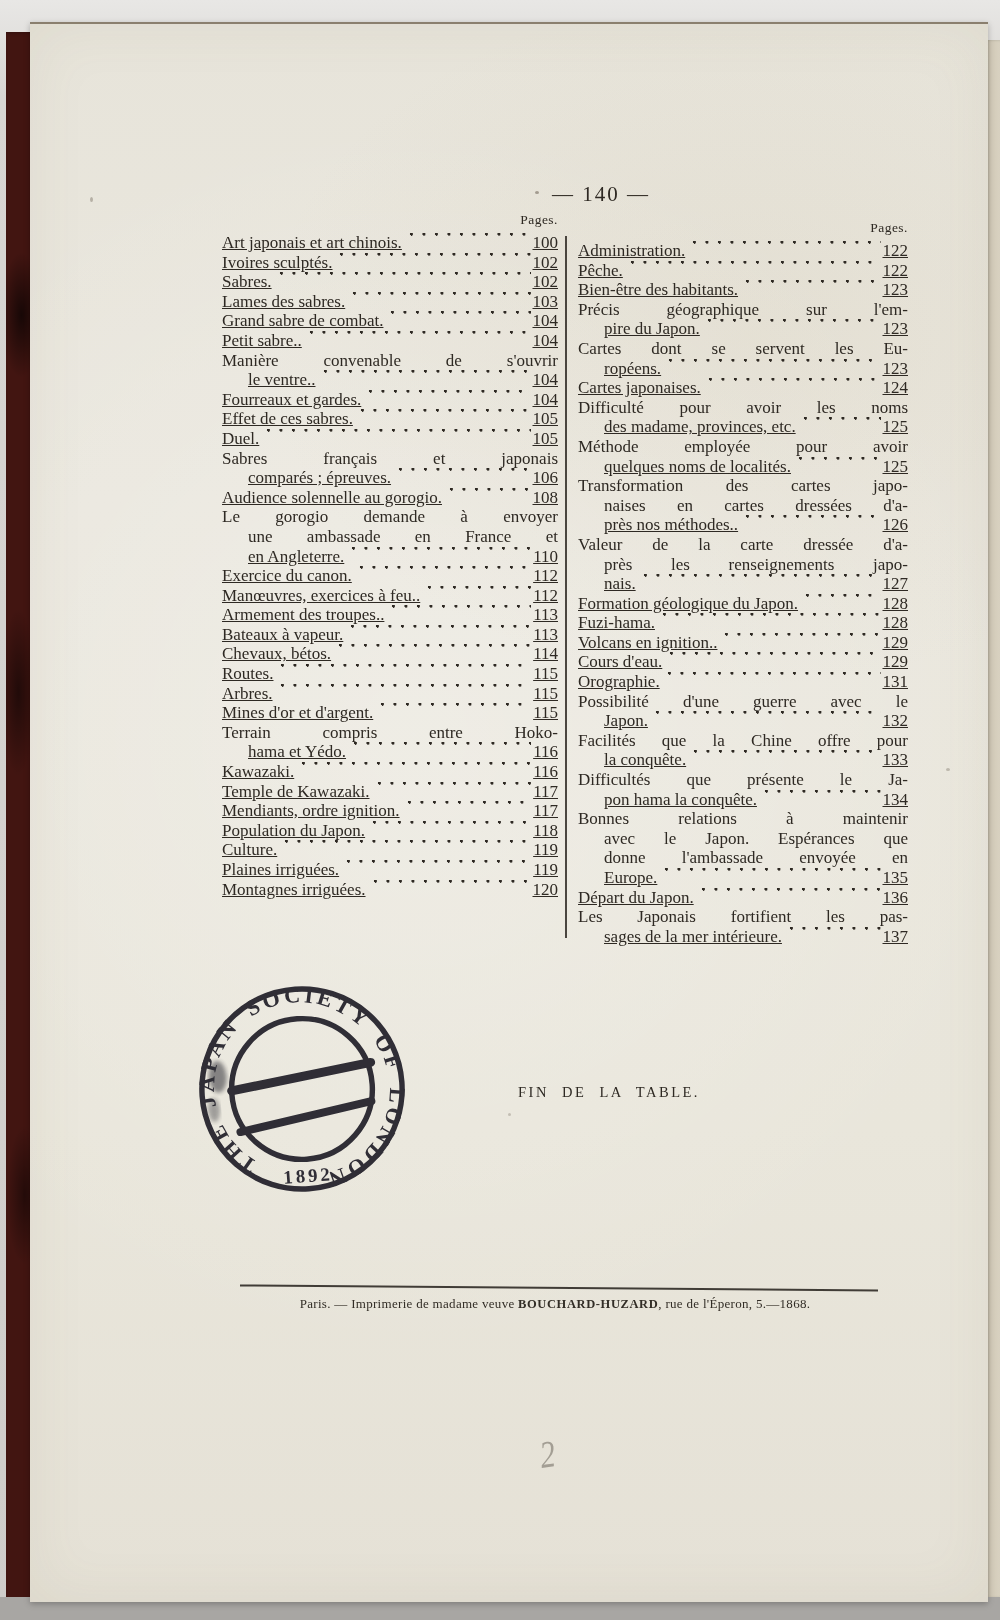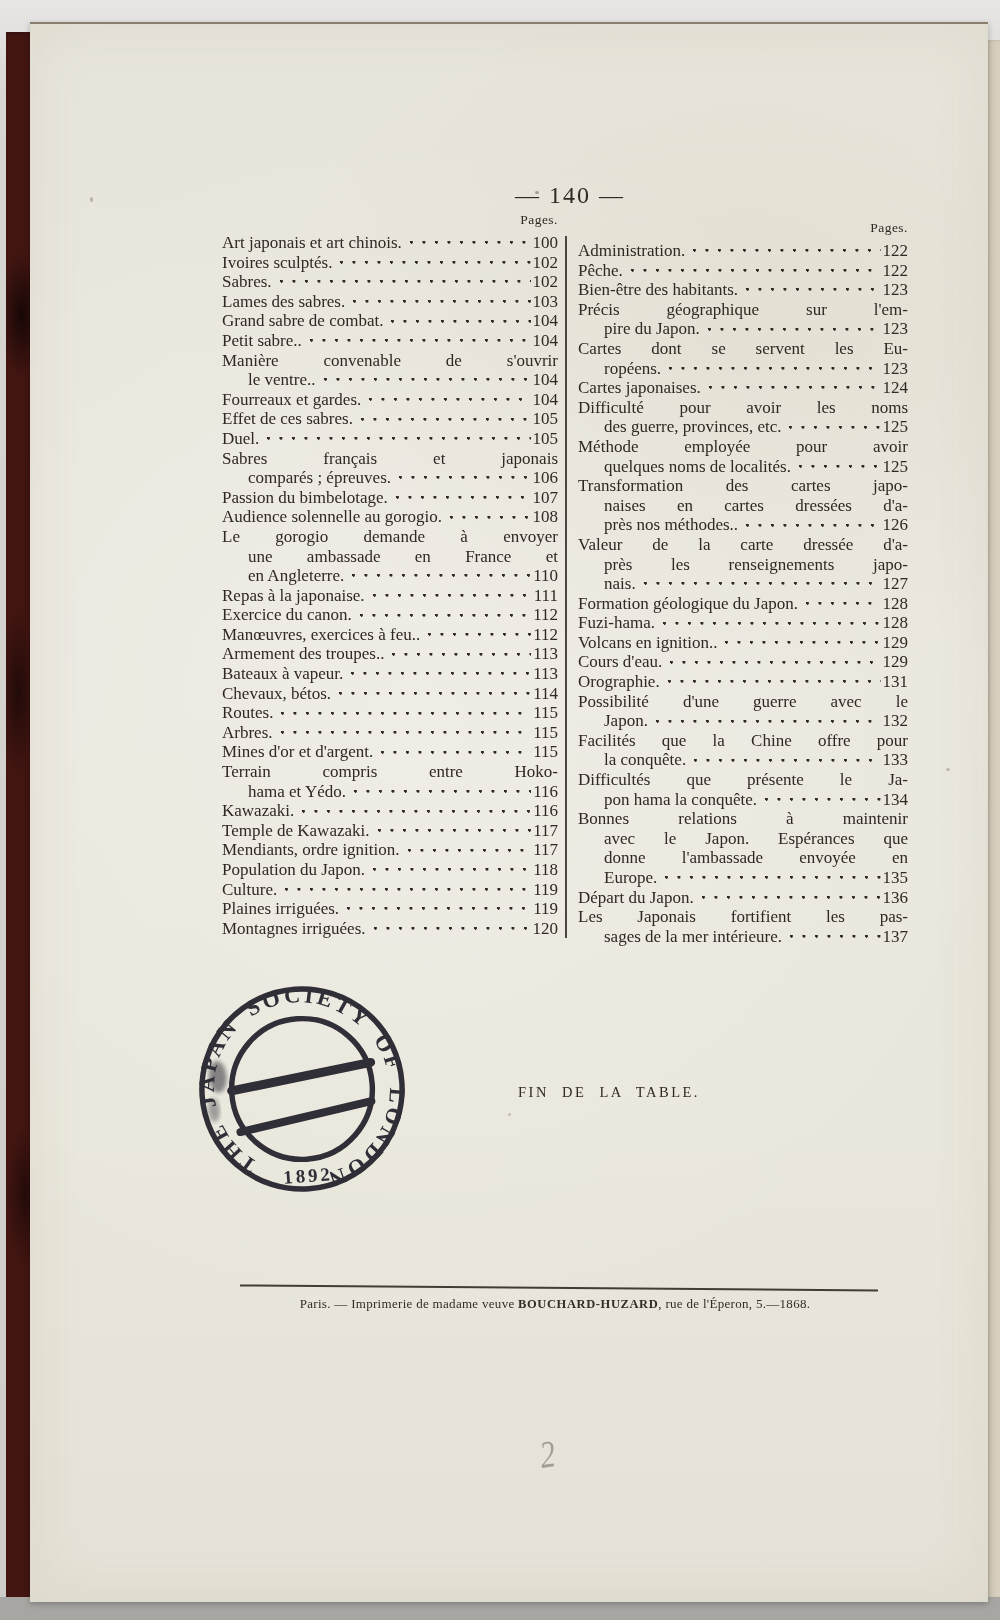--- a/index.html
+++ b/index.html
@@ -26,32 +26,32 @@
     position:absolute;left:30px;top:22px;width:958px;height:1578px;
     background:
       radial-gradient(ellipse 700px 500px at 75% 20%, rgba(190,175,140,.12), transparent 70%),
       radial-gradient(ellipse 900px 900px at 40% 45%, rgba(255,255,255,.25), transparent 70%),
       linear-gradient(180deg,#e7e4da 0%,#eae7de 30%,#e9e6db 70%,#e5e1d6 100%);
     border-top:2px solid #8a7f6e;
     box-shadow:0 2px 6px rgba(0,0,0,.25), inset 0 0 60px rgba(120,100,70,.08);
   }
   .fore-edge{position:absolute;left:986px;top:40px;width:14px;height:1558px;
     background:linear-gradient(90deg,#cdc5b2,#d9d2c1);box-shadow:inset 2px 0 3px rgba(0,0,0,.18);}
-  .folio{position:absolute;left:460px;top:158px;width:160px;text-align:center;
-    font-size:24px;letter-spacing:2px;color:var(--ink);}
+  .folio{position:absolute;left:460px;top:158px;width:160px;text-align:right;
+    font-size:21px;letter-spacing:2px;color:var(--ink);}
   .col{position:absolute;font-size:17px;line-height:19.6px;}
   .col-left{left:192px;top:186px;width:336px;}
   .col-right{left:548px;top:194px;width:330px;}
   .pages-hdr{text-align:right;font-size:13.5px;height:23px;letter-spacing:.5px;}
   .divider{position:absolute;left:535px;top:212px;width:2px;height:702px;background:var(--ink);opacity:.85;}
   .entry{margin:0;}
   .line{white-space:nowrap;}
   .line.j{white-space:normal;text-align:justify;text-align-last:justify;}
   .line.ind{padding-left:26px;}
-  .lline{display:flex;align-items:center;white-space:nowrap;}
+  .lline{display:flex;align-items:flex-start;white-space:nowrap;text-decoration:underline;}
   .lline .t{flex:0 0 auto;}
   .leader{flex:1 1 6px;height:3px;margin:0 2px 0 7px;
     background-image:radial-gradient(circle 1.5px at 2.5px 1.3px, var(--ink) 96%, transparent 100%);
     background-size:12.5px 3px;background-repeat:repeat-x;}
   .pg{flex:0 0 auto;}
   .fin{position:absolute;left:450px;top:1060px;width:220px;text-align:right;
     font-size:14.5px;letter-spacing:2.5px;word-spacing:7px;}
   .imprint-rule{position:absolute;left:210px;top:1263px;width:638px;height:2px;
     background:var(--ink);transform:rotate(.45deg);opacity:.9;}
   .imprint{position:absolute;left:200px;top:1272px;width:650px;text-align:center;
@@ -155,46 +155,32 @@
         <div class="entry">
           <div class="line j">Sabres français et japonais</div>
           <div class="line ind lline">
             <span class="t">comparés ; épreuves.</span>
             <span class="leader"></span>
             <span class="pg">106</span>
           </div>
         </div>
         <div class="entry">
           <div class="line lline">
-            <span class="t">Passion du bimbelotage.</span>
-            <span class="leader"></span>
-            <span class="pg">107</span>
-          </div>
-        </div>
-        <div class="entry">
-          <div class="line lline">
             <span class="t">Audience solennelle au gorogio.</span>
             <span class="leader"></span>
             <span class="pg">108</span>
           </div>
         </div>
         <div class="entry">
           <div class="line j">Le gorogio demande à envoyer</div>
           <div class="line ind j">une ambassade en France et</div>
           <div class="line ind lline">
             <span class="t">en Angleterre.</span>
             <span class="leader"></span>
             <span class="pg">110</span>
-          </div>
-        </div>
-        <div class="entry">
-          <div class="line lline">
-            <span class="t">Repas à la japonaise.</span>
-            <span class="leader"></span>
-            <span class="pg">111</span>
           </div>
         </div>
         <div class="entry">
           <div class="line lline">
             <span class="t">Exercice du canon.</span>
             <span class="leader"></span>
             <span class="pg">112</span>
           </div>
         </div>
         <div class="entry">
@@ -351,21 +337,21 @@
         <div class="entry">
           <div class="line lline">
             <span class="t">Cartes japonaises.</span>
             <span class="leader"></span>
             <span class="pg">124</span>
           </div>
         </div>
         <div class="entry">
           <div class="line j">Difficulté pour avoir les noms</div>
           <div class="line ind lline">
-            <span class="t">des guerre, provinces, etc.</span>
+            <span class="t">des madame, provinces, etc.</span>
             <span class="leader"></span>
             <span class="pg">125</span>
           </div>
         </div>
         <div class="entry">
           <div class="line j">Méthode employée pour avoir</div>
           <div class="line ind lline">
             <span class="t">quelques noms de localités.</span>
             <span class="leader"></span>
             <span class="pg">125</span>

